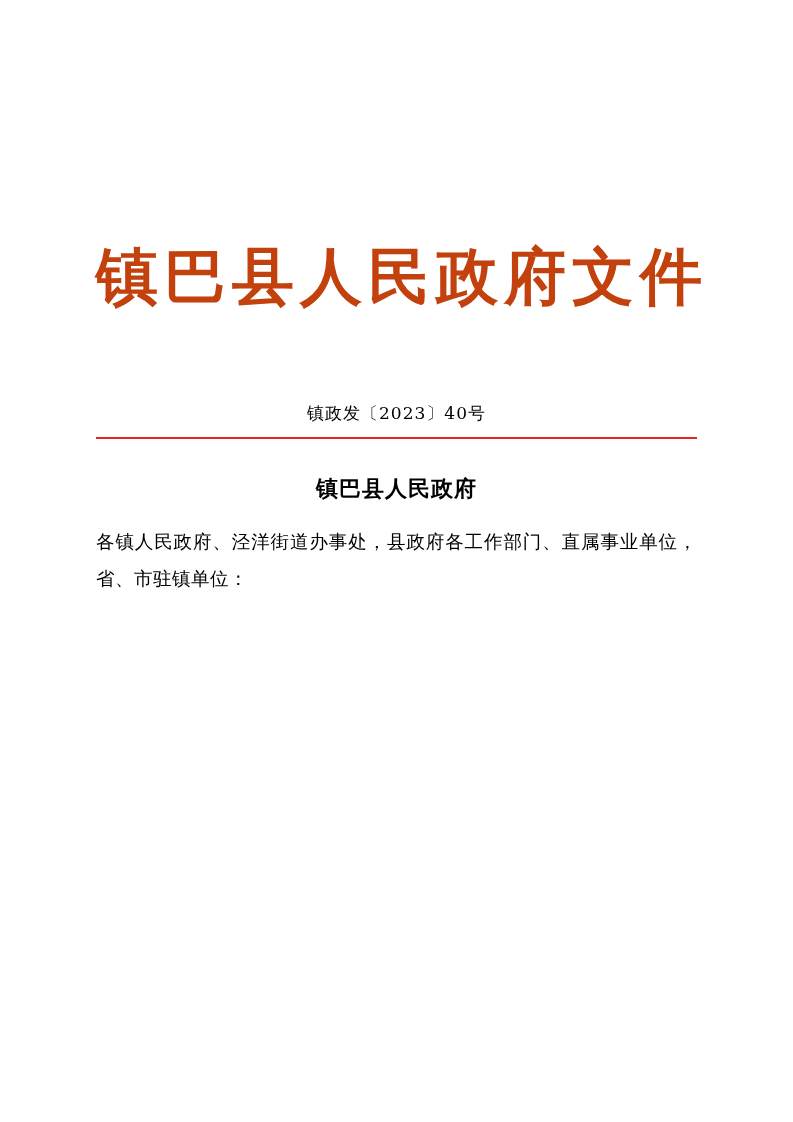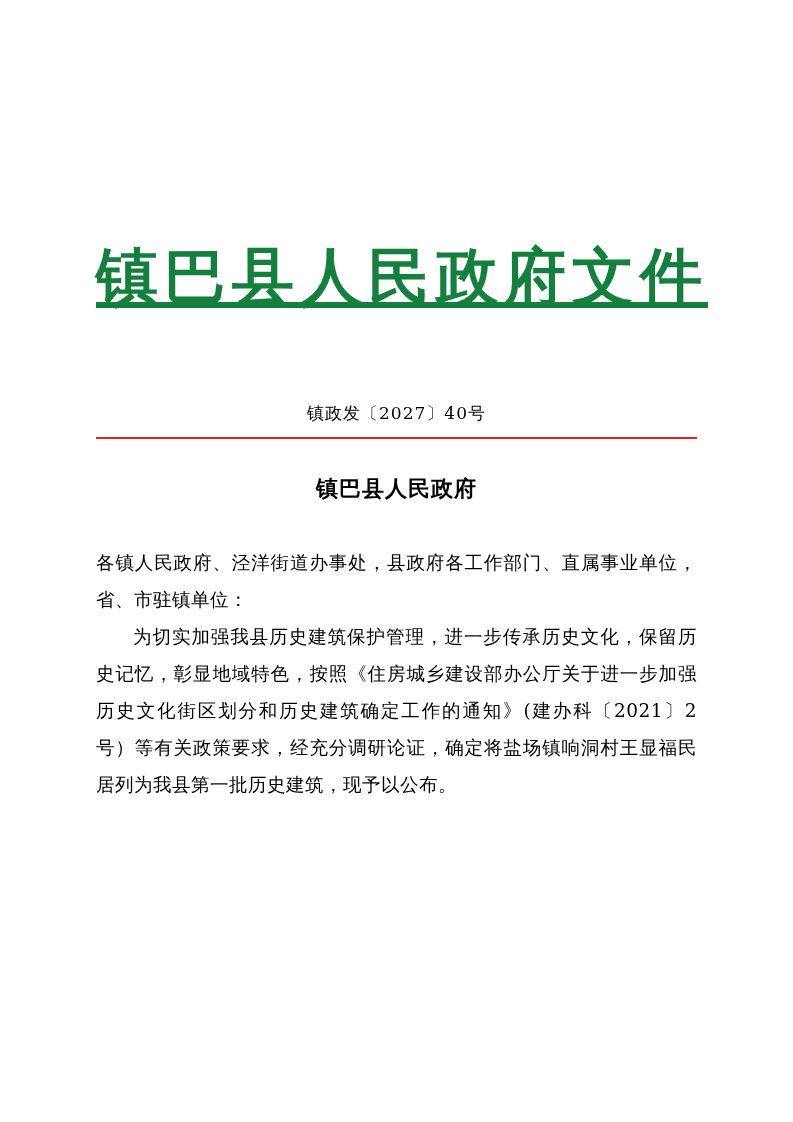--- a/index.html
+++ b/index.html
@@ -17,28 +17,27 @@
   .page {
     position: relative;
     width: 793px;
     height: 1122px;
     box-sizing: border-box;
     padding: 0 96px;
   }
   .masthead {
     margin-top: 240px;
     text-align: center;
-    color: #15803d;
+    color: #c2410c;
     font-family: "DejaVu Serif", "Liberation Serif", serif;
     font-weight: bold;
     font-size: 62px;
     letter-spacing: 6px;
     line-height: 1.2;
     white-space: nowrap;
-    text-decoration: underline;
   }
   .doc-number {
     margin-top: 88px;
     text-align: center;
     font-size: 17px;
     letter-spacing: 1px;
     color: #000000;
   }
   .red-rule {
     margin-top: 12px;
@@ -55,46 +54,45 @@
     letter-spacing: 1px;
   }
   .title-line {
     display: block;
     text-align: center;
   }
   .title-line.notice {
     letter-spacing: 12px;
   }
   .body-block {
-    margin-top: 37px;
+    margin-top: 16px;
     font-size: 18.5px;
     line-height: 2.0;
     letter-spacing: 0.5px;
     text-align: justify;
   }
   .para {
     margin: 0;
   }
   .para.indent {
     text-indent: 2em;
   }
 </style>
 </head>
 <body>
 
 <div class="page">
 
   <div class="masthead">镇巴县人民政府文件</div>
 
-  <div class="doc-number">镇政发〔2027〕40号</div>
+  <div class="doc-number">镇政发〔2023〕40号</div>
 
   <div class="red-rule"></div>
 
   <div class="title-block">
     <span class="title-line">镇巴县人民政府</span>
   </div>
 
   <div class="body-block">
     <p class="para">各镇人民政府、泾洋街道办事处，县政府各工作部门、直属事业单位，省、市驻镇单位：</p>
-    <p class="para indent">为切实加强我县历史建筑保护管理，进一步传承历史文化，保留历史记忆，彰显地域特色，按照《住房城乡建设部办公厅关于进一步加强历史文化街区划分和历史建筑确定工作的通知》(建办科〔2021〕2号）等有关政策要求，经充分调研论证，确定将盐场镇响洞村王显福民居列为我县第一批历史建筑，现予以公布。</p>
   </div>
 
 </div>
 
 </body></html>

